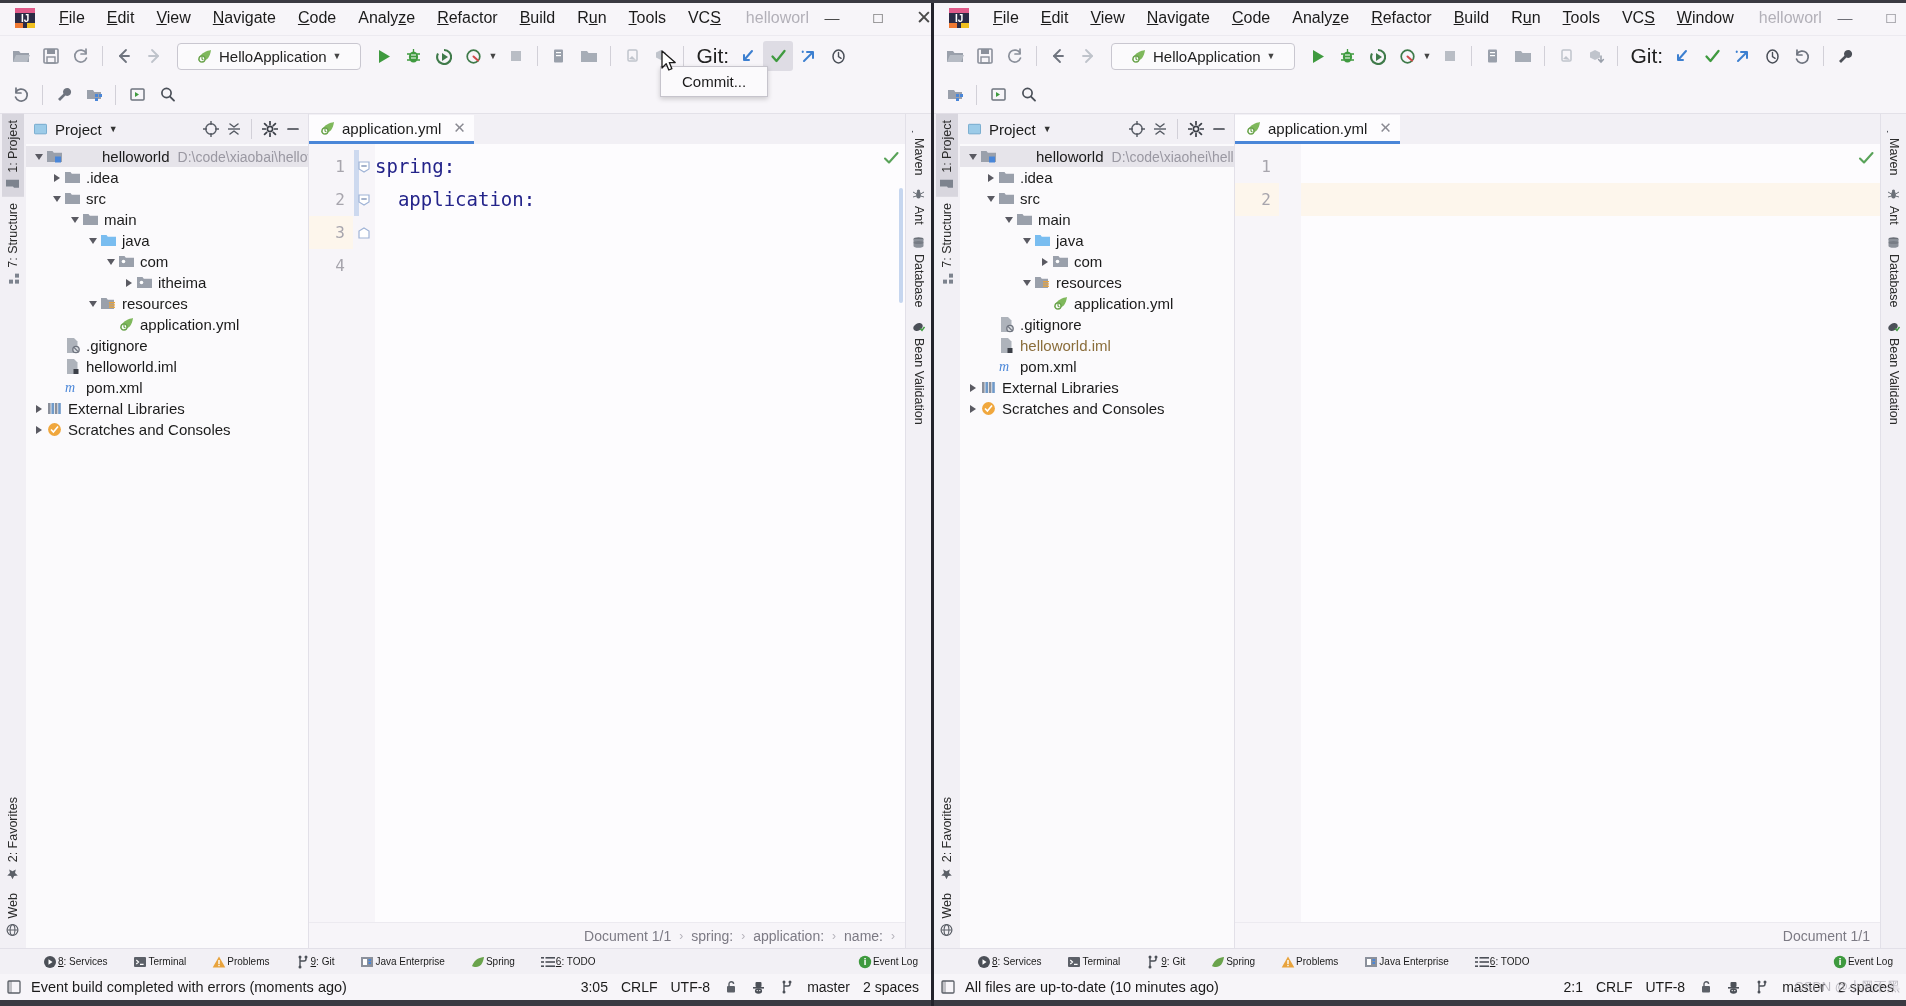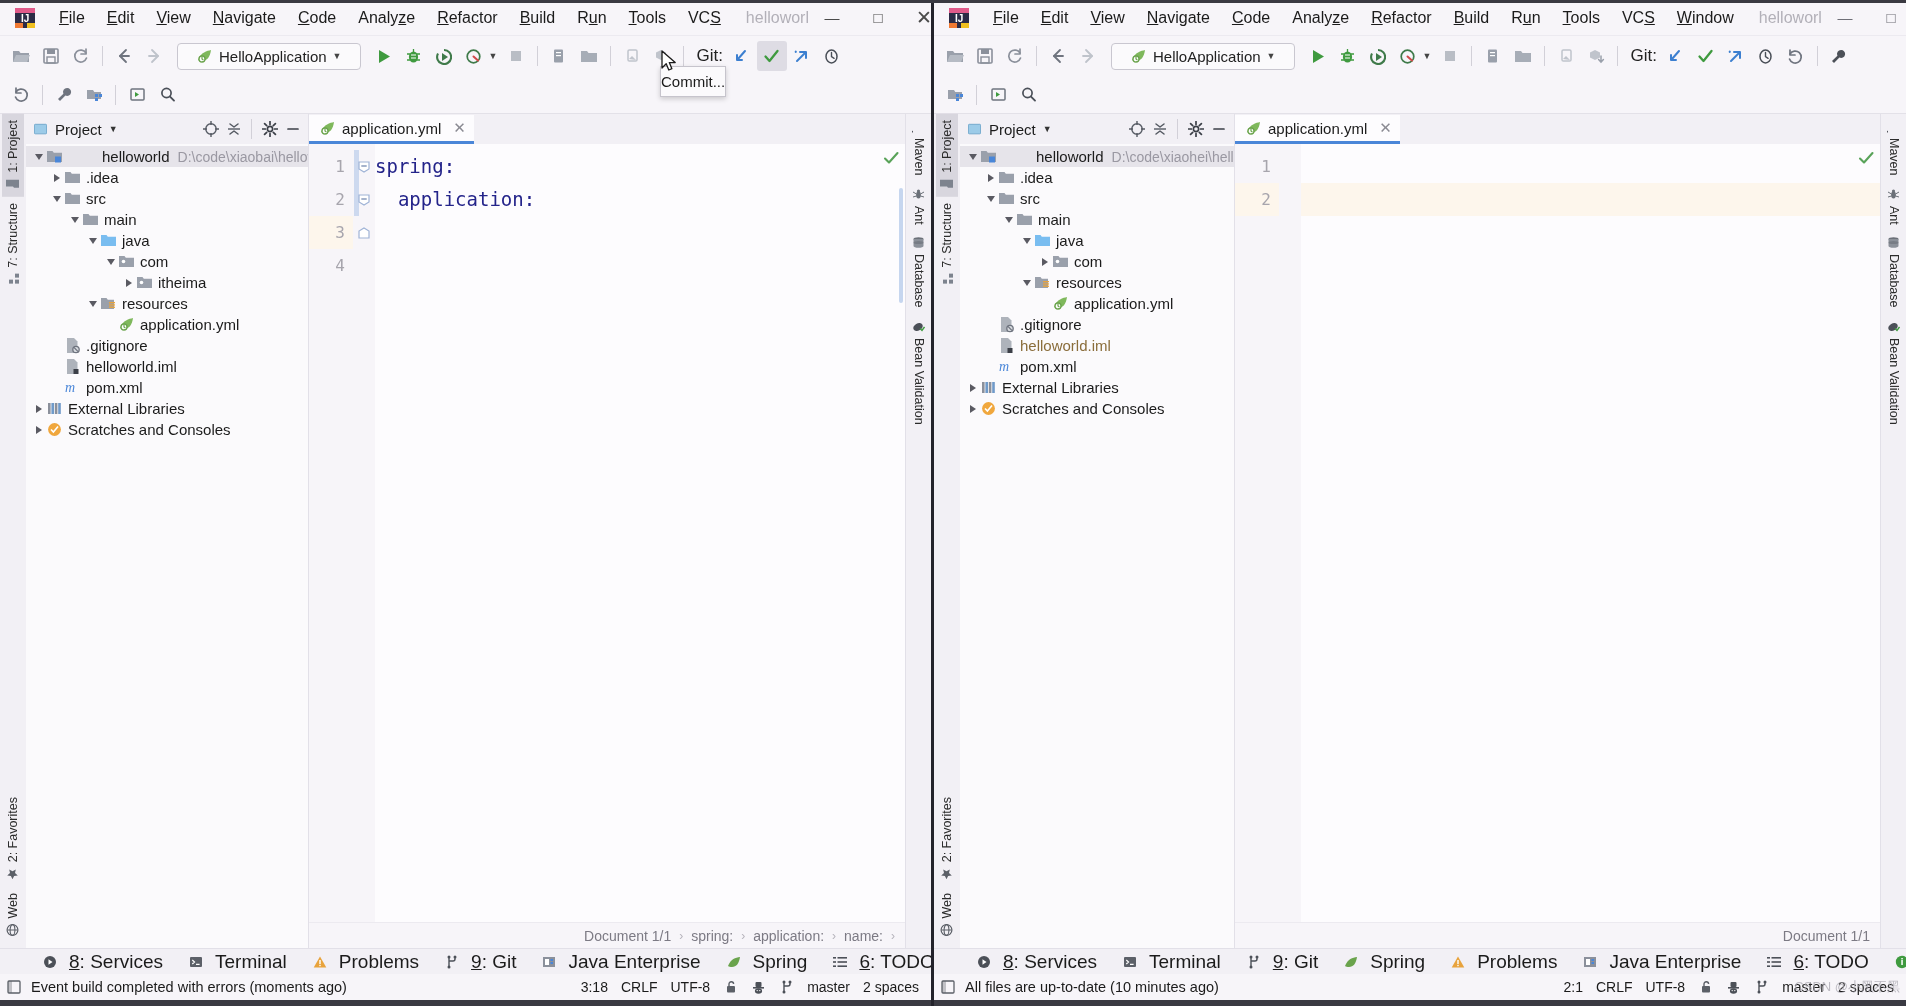--- a/index.html
+++ b/index.html
@@ -30,21 +30,21 @@
   .win.right .wb{color:#6f6f77;}
 
   
   .toolbar{height:40px;display:flex;align-items:center;background:#f7f5f9;flex:0 0 40px;gap:0px;padding-left:6px;}
   .toolbar2{height:38px;display:flex;align-items:center;background:#f7f5f9;flex:0 0 38px;padding-left:6px;border-bottom:1px solid #e3e1e8;}
   .tb{width:30px;height:30px;display:flex;align-items:center;justify-content:center;border-radius:3px;}
   .tb svg{display:block;}
   .sep{width:1px;height:20px;background:#d2d0d8;margin:0 6px;}
   .runcfg{height:27px;min-width:150px;border:1px solid #c9c7d0;border-radius:4px;background:#fbfafc;display:flex;align-items:center;padding:0 18px;gap:6px;margin:0 8px;}
   .runcfg .lbl{font-size:15px;color:#222;white-space:nowrap;}
-  .gitlbl{font-size:17px;color:#222;margin:0 4px 0 6px;}
+  .gitlbl{font-size:21px;color:#222;margin:0 4px 0 6px;}
   .tb.hl{background:#dedce4;}
 
   
   .body{flex:1 1 auto;display:flex;min-height:0;background:#f2f0f5;}
   .stripe{width:26px;background:#f2f0f5;display:flex;flex-direction:column;align-items:center;flex:0 0 26px;position:relative;}
   .stripe.rightside{border-left:1px solid #e2e0e8;}
   .vtab{writing-mode:vertical-rl;font-size:12.5px;color:#2b2b2b;padding:6px 4px;display:flex;align-items:center;gap:5px;white-space:nowrap;cursor:default;}
   .vtab.rot180{writing-mode:vertical-rl;transform:rotate(180deg);}
   .vtab.sel{background:#d8d6de;}
   .vicon{width:13px;height:13px;display:flex;align-items:center;justify-content:center;}
@@ -93,36 +93,36 @@
   .code .v{color:#111;}
   .editmark{position:absolute;right:6px;top:6px;}
   .scrollthumb{position:absolute;right:2px;top:44px;width:4px;height:115px;background:#c6d6ef;border-radius:2px;}
 
   
   .bcbar{height:26px;display:flex;align-items:center;justify-content:flex-end;background:#f7f5f9;flex:0 0 26px;font-size:14px;color:#7c7a84;padding-right:10px;gap:8px;border-top:1px solid #eceaf0;}
   .bc-sep{color:#b5b3bb;font-size:12px;}
 
   
   .btabs{height:26px;display:flex;align-items:center;background:#f2f0f5;flex:0 0 26px;border-top:1px solid #e2e0e8;padding-left:30px;gap:0;}
-  .btab{display:flex;align-items:center;gap:12px;font-size:19px;color:#1b1b1b;padding:0 13px;white-space:nowrap;cursor:default;}
+  .btab{display:flex;align-items:center;gap:1px;font-size:10px;color:#1b1b1b;padding:0 13px;white-space:nowrap;cursor:default;}
   .btab u{text-decoration:underline;}
   .btab .bi{width:14px;height:14px;display:flex;align-items:center;justify-content:center;}
   .btab.pushright{margin-left:auto;}
 
   
   .statusbar{height:26px;display:flex;align-items:center;background:#f7f5f9;flex:0 0 26px;font-size:13.5px;color:#1b1b1b;padding:0 6px;gap:0;}
   .sb-msg{margin-left:10px;font-size:14.5px;}
   .sb-right{margin-left:auto;display:flex;align-items:center;gap:13px;padding-right:6px;}
   .sb-item{font-size:14px;color:#1b1b1b;white-space:nowrap;}
   .sb-ico{width:15px;height:15px;display:flex;align-items:center;justify-content:center;}
   .baseline{height:6px;background:#3a3a42;flex:0 0 6px;}
 
   
   .tooltip{position:absolute;background:#fbfafc;border:1px solid #c6c4cc;box-shadow:0 2px 5px rgba(0,0,0,.18);
-           font-size:15px;color:#1b1b1b;padding:6px 0;z-index:60;white-space:nowrap;}
+           font-size:15px;color:#1b1b1b;padding:6px 21px;z-index:60;white-space:nowrap;}
   .cursor{position:absolute;z-index:70;pointer-events:none;}
   .watermark{position:absolute;right:6px;bottom:10px;font-size:13px;color:#a9a7b0;opacity:.75;z-index:80;white-space:nowrap;}
   .topline{position:absolute;left:0;top:0;height:3px;width:100%;background:#3a3a42;z-index:50;}
 </style>
 </head>
 <body>
 
 <div class="root">
   <div class="topline"></div>
 
@@ -753,21 +753,21 @@
 
     <div class="statusbar">
       <span class="sb-ico">
         <svg width="14" height="14" viewBox="0 0 14 14">
             <rect x="1" y="1" width="12" height="12" rx="1" fill="none" stroke="#5c6068" stroke-width="1.3"></rect>
             <rect x="1" y="1" width="4" height="12" fill="#5c6068" opacity=".35"></rect>
           </svg>
       </span>
       <span class="sb-msg">Event build completed with errors (moments ago)</span>
       <span class="sb-right">
-        <span class="sb-item">3:18</span>
+        <span class="sb-item">3:05</span>
         <span class="sb-item">CRLF</span>
         <span class="sb-item">UTF-8</span>
         <span class="sb-ico">
           <svg width="14" height="14" viewBox="0 0 14 14">
               <rect x="3" y="6" width="8" height="6.5" rx="1" fill="#5c6068"></rect>
               <path d="M5 6V4.2A2.3 2.3 0 019.6 4" fill="none" stroke="#5c6068" stroke-width="1.4"></path>
             </svg>
         </span>
         <span class="sb-ico">
           <svg width="15" height="15" viewBox="0 0 15 15">

